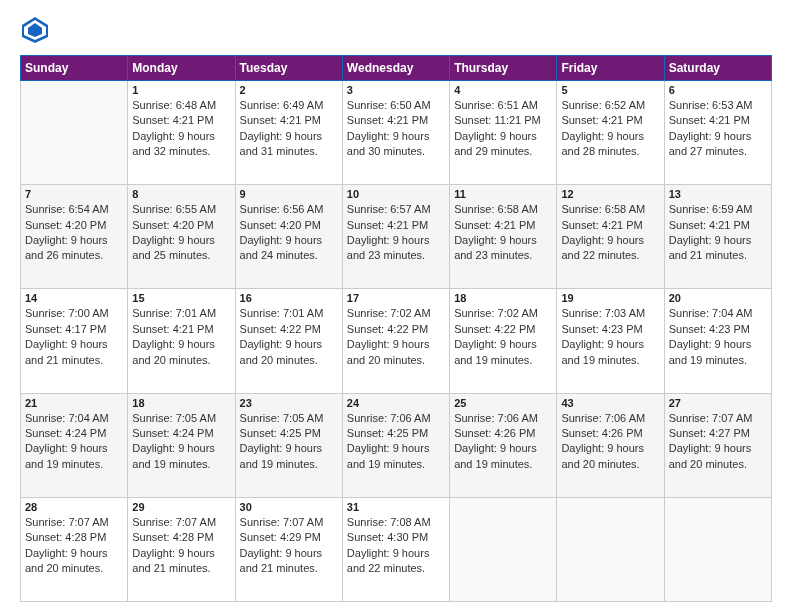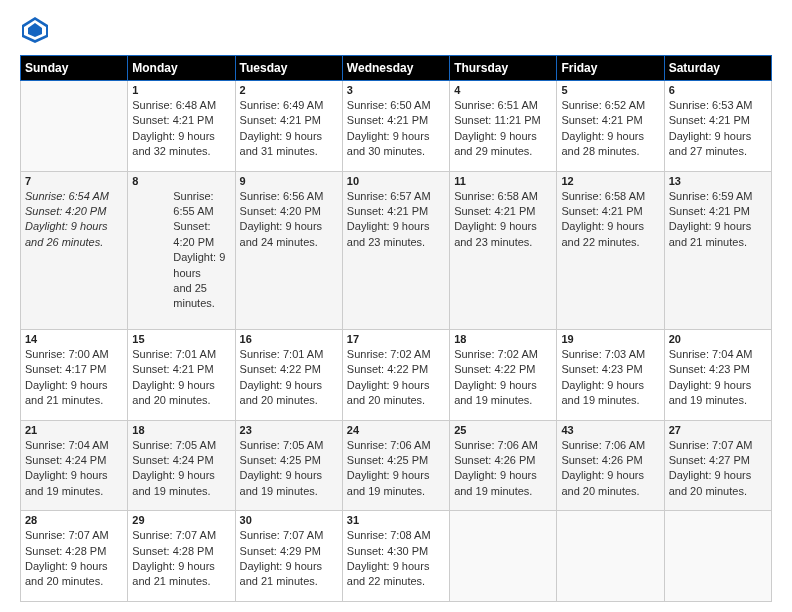--- a/index.html
+++ b/index.html
@@ -51,21 +51,21 @@
       color: #555;
     }
     .calendar {
       flex: 1;
       border: 1px solid #ccc;
       border-collapse: collapse;
       width: 100%;
       table-layout: fixed;
     }
     .calendar th {
-      background-color: #000000;
+      background-color: #701a75;
       color: #fff;
       font-size: 12px;
       font-weight: bold;
       padding: 5px 4px;
       text-align: left;
       border: 1px solid #1565c0;
     }
     .calendar td {
       border: 1px solid #ccc;
       vertical-align: top;
@@ -169,28 +169,28 @@
             <span class="day-num">6</span>
             <div class="day-info" style="white-space: pre-line;">Sunrise: 6:53 AM
 Sunset: 4:21 PM
 Daylight: 9 hours
 and 27 minutes.</div>
           </td>
         </tr>
         <tr class="row-alt">
           <td>
             <span class="day-num">7</span>
-            <div class="day-info" style="white-space: pre-line; font-style: italic;">Sunrise: 6:54 AM
+            <div class="day-info" style="white-space: pre-line;">Sunrise: 6:54 AM
 Sunset: 4:20 PM
 Daylight: 9 hours
 and 26 minutes.</div>
           </td>
           <td>
             <span class="day-num">8</span>
-            <div class="day-info" style="white-space: pre-line; margin-left: 41px;">Sunrise: 6:55 AM
+            <div class="day-info" style="white-space: pre-line;">Sunrise: 6:55 AM
 Sunset: 4:20 PM
 Daylight: 9 hours
 and 25 minutes.</div>
           </td>
           <td>
             <span class="day-num">9</span>
             <div class="day-info" style="white-space: pre-line;">Sunrise: 6:56 AM
 Sunset: 4:20 PM
 Daylight: 9 hours
 and 24 minutes.</div>

